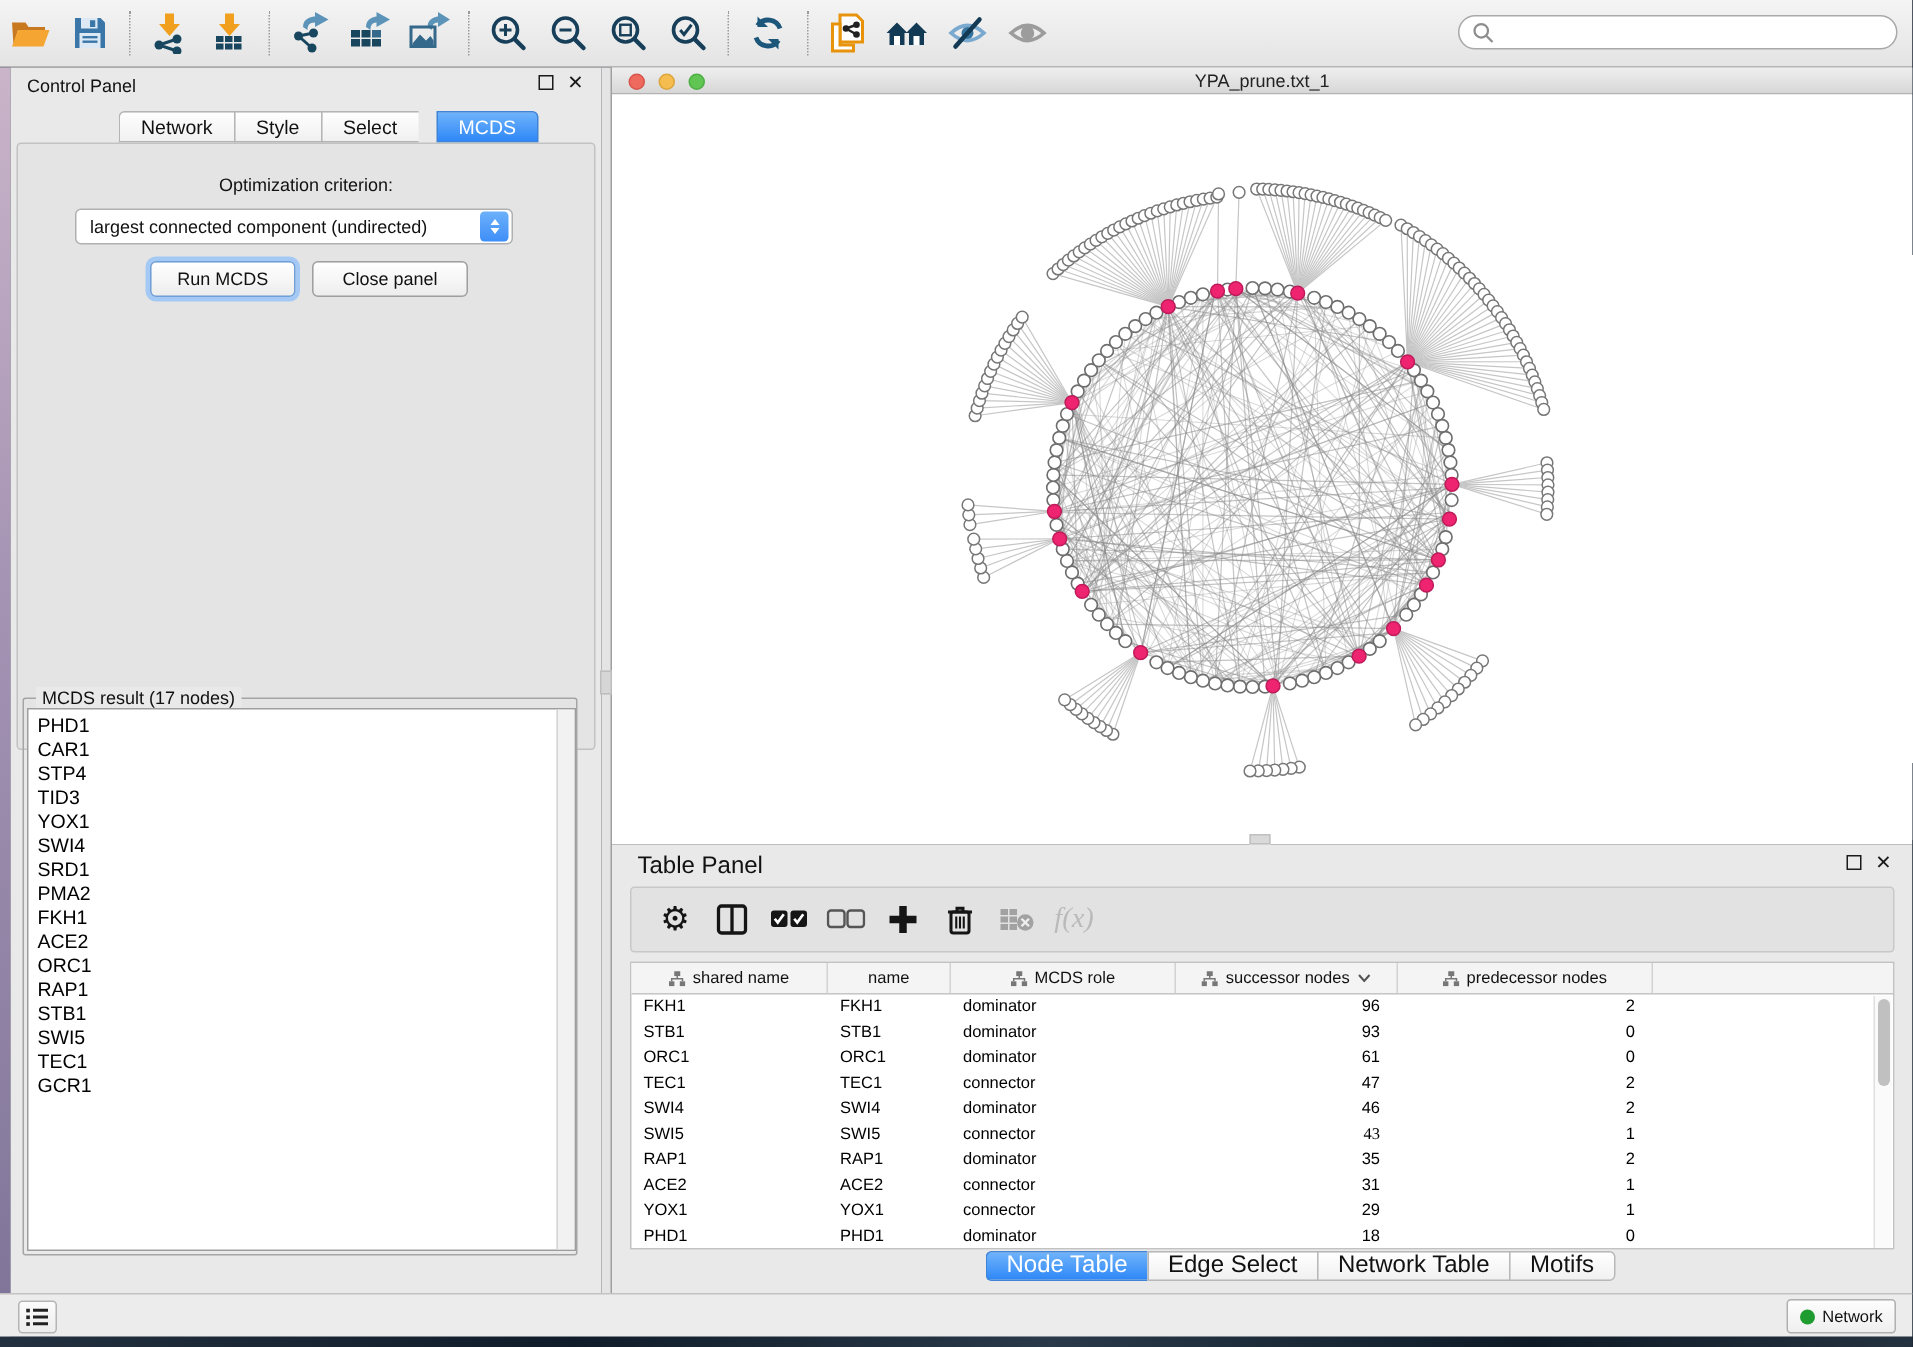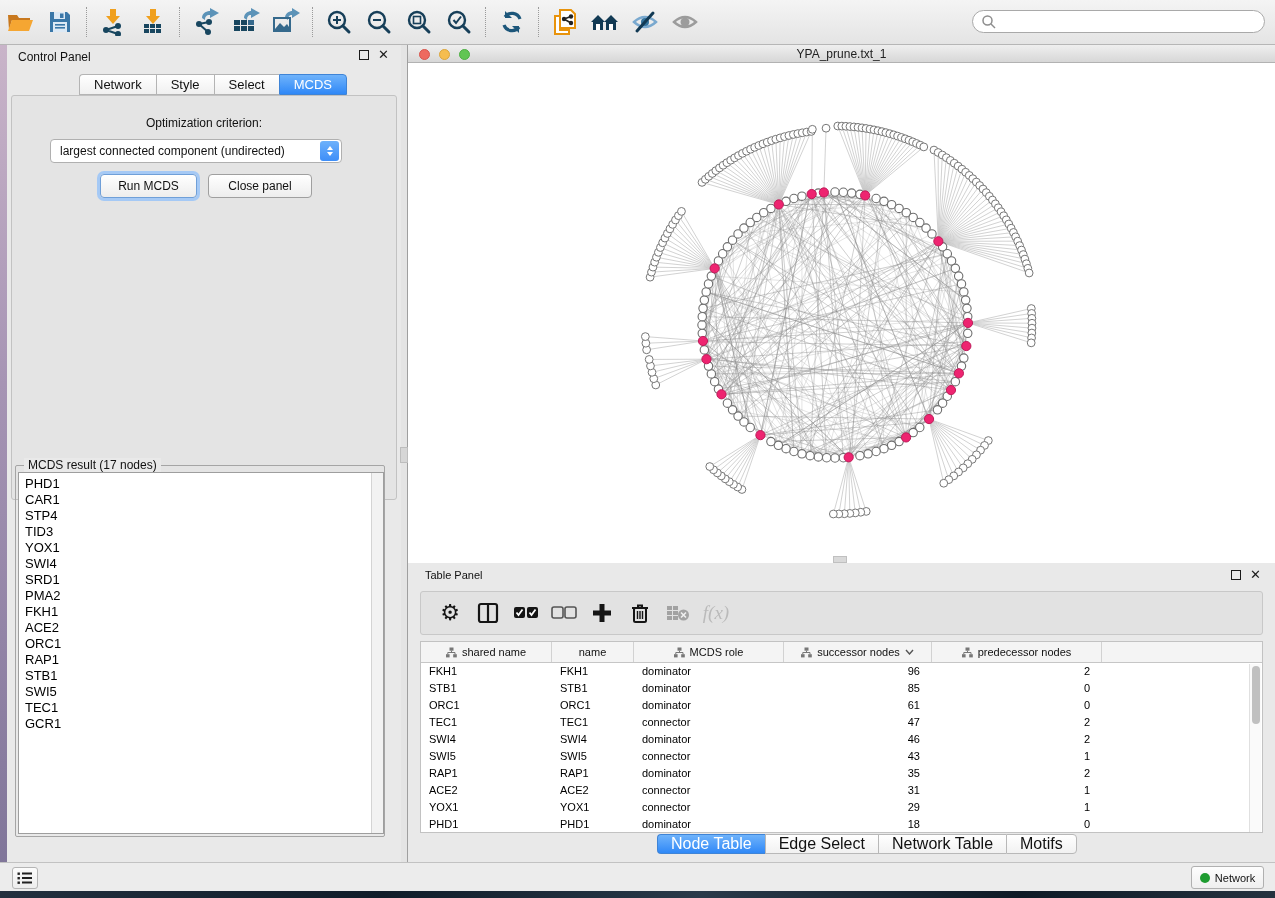--- a/index.html
+++ b/index.html
@@ -32,21 +32,21 @@
   .float-icon { width:10px; height:10px; border:1.6px solid #1a1a1a; background:transparent; display:inline-block; }
   .close-icon { font-size:13px; font-weight:bold; color:#1a1a1a; line-height:10px; }
 
   .tabs-row { position:absolute; display:flex; }
   #cp-tabs { left:72px; top:29px; }
   .tab { height:21px; padding:0 14px; font-size:13px; display:flex; align-items:center;
     background:linear-gradient(#ffffff,#f0f0f0); border:1px solid #b4b4b4; border-right:none;
     color:#111; cursor:pointer; }
   .tab:first-child { border-radius:4px 0 0 0; }
   .tab:last-child { border-right:1px solid #b4b4b4; border-radius:0 4px 0 0; }
-  .tab.active { background:linear-gradient(#6fb3fb,#2f88f7); color:#fff; border-color:#3f84d6; }
+  .tab.active { background:linear-gradient(#6fb3fb,#2f88f7); color:#fff; border-color:#3f84d6;margin-left:12px; }
 
   #cp-inner { left:4px; top:50px; width:386px; height:405px; background:#e4e4e4;
     border:1px solid #c2c2c2; border-radius:3px; }
   #opt-label { top:20px; width:100%; text-align:center; font-size:12px; color:#111; }
   #opt-select { left:38px; top:43px; width:292px; height:24px; background:#fff;
     border:1px solid #b0b0b0; border-radius:4px; display:flex; align-items:center; cursor:pointer; }
   #opt-select .val { flex:1; font-size:12px; padding-left:9px; color:#111; }
   .stepper { width:19px; height:20px; margin-right:2px; border-radius:3px;
     background:linear-gradient(#6db1fb,#3e8ef8); display:flex; flex-direction:column;
     align-items:center; justify-content:center; gap:2px; }
@@ -81,21 +81,21 @@
     background:linear-gradient(#efefef,#d7d7d7); border-bottom:1px solid #b2b2b2; }
   .light { position:absolute; top:3.5px; width:11px; height:11px; border-radius:50%; }
   #light-red { left:11px; background:#ee6a5f; border:1px solid #d7554c; }
   #light-yellow { left:31px; background:#f5bd4f; border:1px solid #dba63c; }
   #light-green { left:51px; background:#61c554; border:1px solid #4daf43; }
   #net-title { width:100%; text-align:center; font-size:12px; color:#222; line-height:18px; }
   #net-canvas { left:0; top:18px; width:867px; height:497px; background:#fff; }
 
   
   #table-panel { left:408px; top:563px; width:867px; height:299px; background:#e9e9e9; }
-  #tp-title { left:17px; top:6px; font-size:11px; color:#111; }
+  #tp-title { left:17px; top:6px; font-size:16px; color:#111; }
   #tp-btns { right:14px; top:7px; }
   #tp-toolbar { left:12px; top:28px; width:843px; height:44px; background:#e2e2e2;
     border:1px solid #c8c8c8; border-radius:3px; display:flex; align-items:center; padding-left:12px; gap:4px; }
   .tp-icon { width:34px; height:34px; display:flex; align-items:center; justify-content:center; cursor:pointer; }
   .tp-icon.disabled { opacity:.45; cursor:default; }
   .gear-glyph { font-size:22px; color:#151515; line-height:1; }
   .fx-glyph { font-family:"Liberation Serif","DejaVu Serif",serif; font-style:italic; font-size:19px; color:#8a8a8a; }
 
   #node-table { left:12px; top:78px; width:843px; height:192px; background:#fff; border:1px solid #c2c2c2; }
   #thead { display:flex; height:21px; background:#f4f4f4; border-bottom:1px solid #c6c6c6; }
@@ -1201,21 +1201,21 @@
           <div class="td" style="width: 131px;">FKH1</div>
           <div class="td" style="width: 82px;">FKH1</div>
           <div class="td" style="width: 150px;">dominator</div>
           <div class="td num" style="width: 148px;">96</div>
           <div class="td num" style="width: 170px;">2</div>
         </div>
         <div class="trow">
           <div class="td" style="width: 131px;">STB1</div>
           <div class="td" style="width: 82px;">STB1</div>
           <div class="td" style="width: 150px;">dominator</div>
-          <div class="td num" style="width: 148px;">85</div>
+          <div class="td num" style="width: 148px;">93</div>
           <div class="td num" style="width: 170px;">0</div>
         </div>
         <div class="trow">
           <div class="td" style="width: 131px;">ORC1</div>
           <div class="td" style="width: 82px;">ORC1</div>
           <div class="td" style="width: 150px;">dominator</div>
           <div class="td num" style="width: 148px;">61</div>
           <div class="td num" style="width: 170px;">0</div>
         </div>
         <div class="trow">
@@ -1229,21 +1229,21 @@
           <div class="td" style="width: 131px;">SWI4</div>
           <div class="td" style="width: 82px;">SWI4</div>
           <div class="td" style="width: 150px;">dominator</div>
           <div class="td num" style="width: 148px;">46</div>
           <div class="td num" style="width: 170px;">2</div>
         </div>
         <div class="trow">
           <div class="td" style="width: 131px;">SWI5</div>
           <div class="td" style="width: 82px;">SWI5</div>
           <div class="td" style="width: 150px;">connector</div>
-          <div class="td num" style="width: 148px;">43</div>
+          <div class="td num" style="width: 148px; font-family: Liberation Serif, serif;">43</div>
           <div class="td num" style="width: 170px;">1</div>
         </div>
         <div class="trow">
           <div class="td" style="width: 131px;">RAP1</div>
           <div class="td" style="width: 82px;">RAP1</div>
           <div class="td" style="width: 150px;">dominator</div>
           <div class="td num" style="width: 148px;">35</div>
           <div class="td num" style="width: 170px;">2</div>
         </div>
         <div class="trow">

